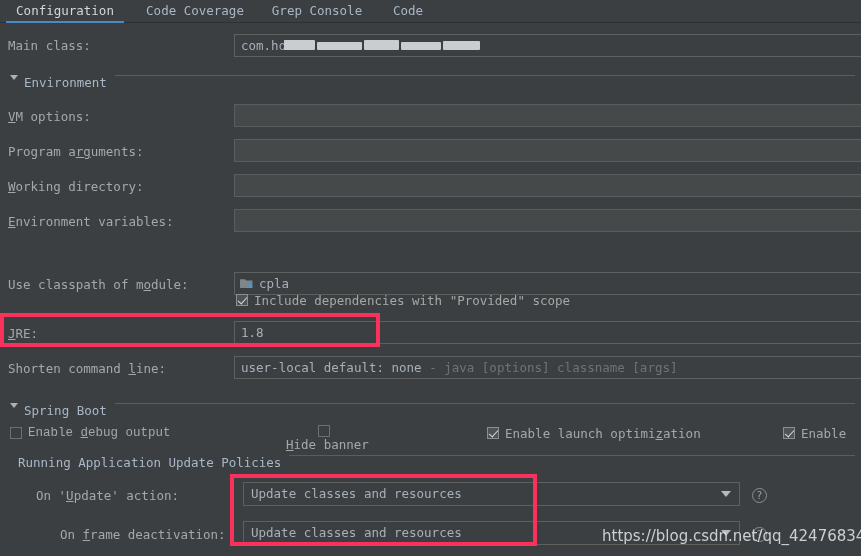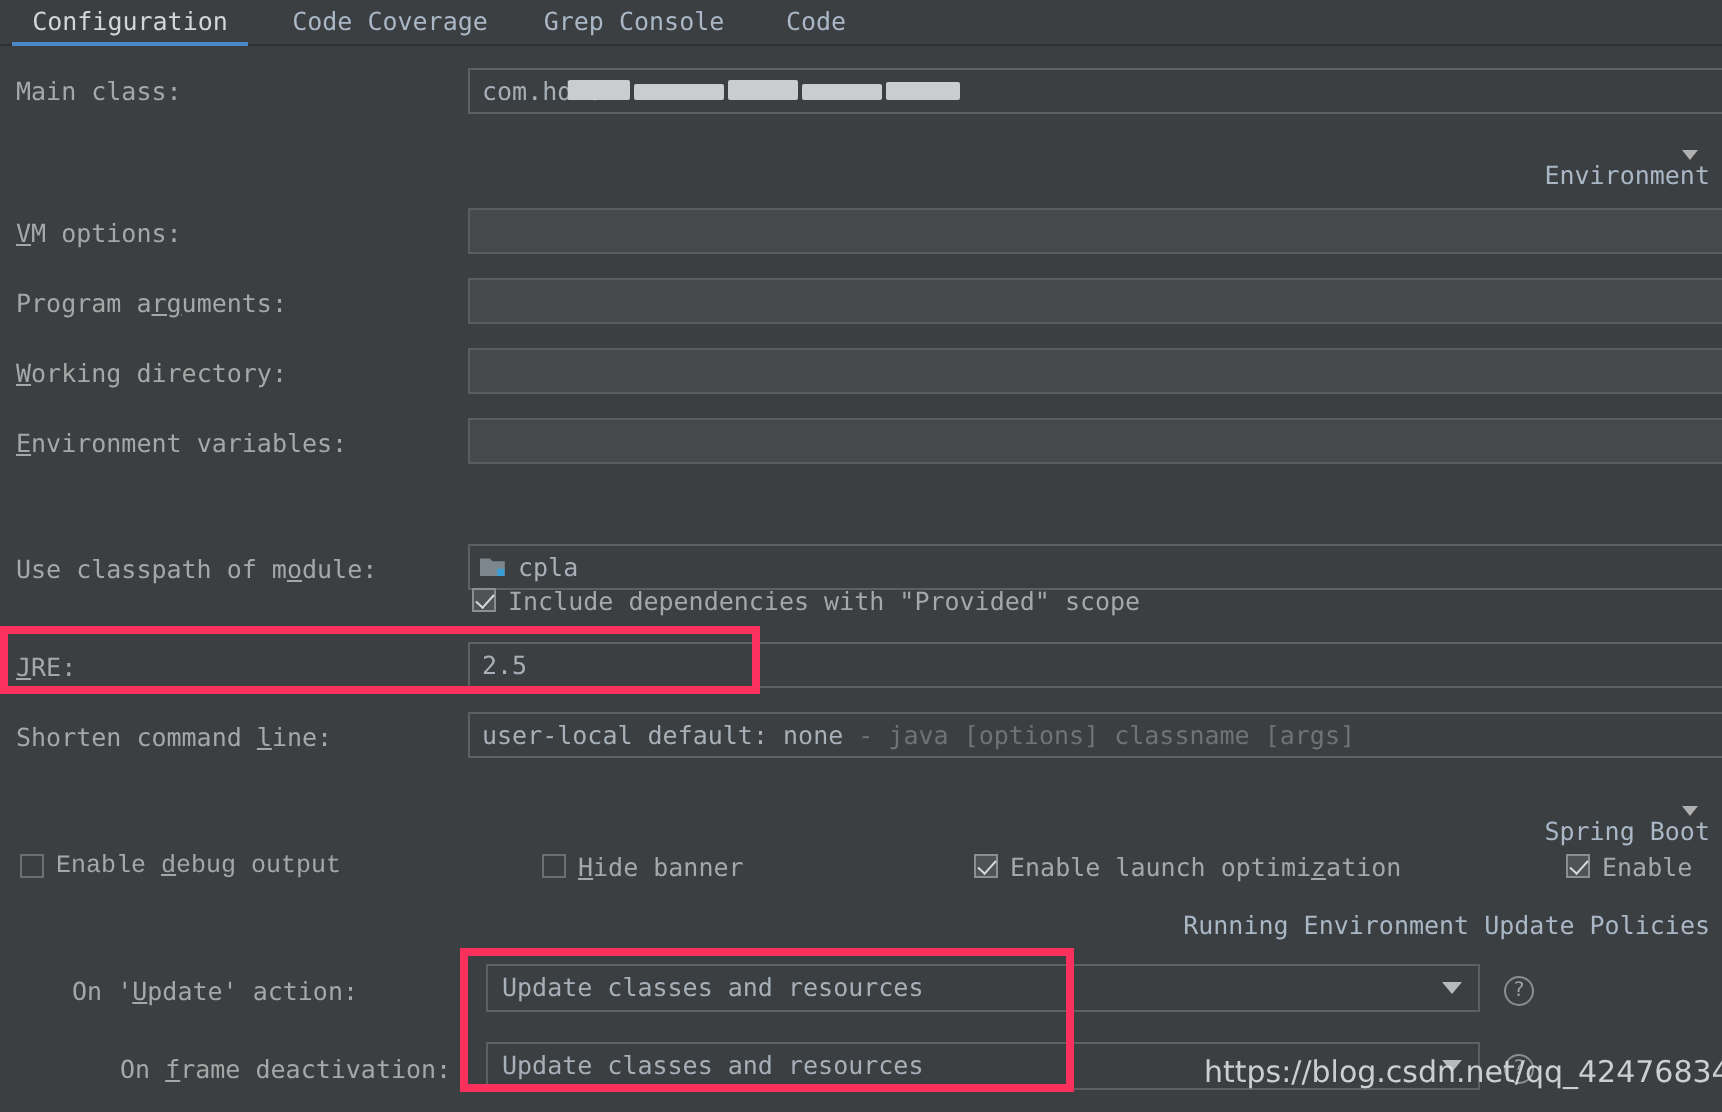--- a/index.html
+++ b/index.html
@@ -65,24 +65,23 @@
   
   .redact {
     position: absolute;
     background: #c9cdd0;
     border-radius: 1px;
   }
 
   
   .section {
     position: absolute;
-    display: flex; align-items: flex-end;
+    display: flex; align-items: flex-start;
     height: 14px;
     white-space: nowrap;
-    flex-direction: column;
   }
   .sec-arrow {
     width: 0; height: 0;
     border-left: 4.5px solid transparent;
     border-right: 4.5px solid transparent;
     border-top: 5px solid #b0b0b0;
     margin-right: 6px;
   }
   .sec-title { color: #a9b7c6; font-size: 12.5px; }
   .sec-rule { height: 1px; background: #5a5d5e; margin-left: 8px; flex: 1; }
@@ -240,21 +239,21 @@
 
   <div class="cb" style="left:236px;top:292px;">
     <span class="cb-box on"></span>
     <span class="cb-lbl">Include dependencies with "Provided" scope</span>
   </div>
 
   <div class="lbl" style="left:8px;top:327px;">
     <span class="mn">J</span>RE:
   </div>
   <div class="field" style="left:234px;top:321px;width:640px;">
-    <span>2.5</span>
+    <span>1.8</span>
   </div>
   <div class="redbox" style="left:0px;top:313px;width:380px;height:34px;"></div>
 
   <div class="lbl" style="left:8px;top:362px;">
     Shorten command <span class="mn">l</span>ine:
   </div>
   <div class="field" style="left:234px;top:356px;width:640px;">
     <span>user-local default: none</span><span class="dim"> - java [options] classname [args]</span>
   </div>
 
@@ -263,39 +262,39 @@
     <span class="sec-title">Spring Boot</span>
     <div class="sec-rule"></div>
   </div>
 
   <div class="cb" style="left:10px;top:425px;font-family:Liberation Mono, monospace;">
     <span class="cb-box"></span>
     <span class="cb-lbl">
       Enable <span class="mn">d</span>ebug output
     </span>
   </div>
-  <div class="cb" style="left:271px;top:425px;">
+  <div class="cb" style="left:286px;top:425px;flex-direction:column;">
     <span class="cb-box"></span>
     <span class="cb-lbl">
       <span class="mn">H</span>ide banner
     </span>
   </div>
   <div class="cb" style="left:487px;top:425px;">
     <span class="cb-box on"></span>
     <span class="cb-lbl">
       Enable launch optimi<span class="mn">z</span>ation
     </span>
   </div>
   <div class="cb" style="left:783px;top:425px;">
     <span class="cb-box on"></span>
     <span class="cb-lbl">Enable</span>
   </div>
 
   <div class="section" style="left:18px;top:455px;width:837px;">
-    <span class="sec-title">Running Environment Update Policies</span>
+    <span class="sec-title">Running Application Update Policies</span>
     <div class="sec-rule"></div>
   </div>
 
   <div class="lbl" style="left:36px;top:489px;">
     On '<span class="mn">U</span>pdate' action:
   </div>
   <div class="combo" style="left:243px;top:482px;width:497px;">
     <span>Update classes and resources</span>
   </div>
   <div class="combo-arrow" style="left:721px;top:491px;"></div>

